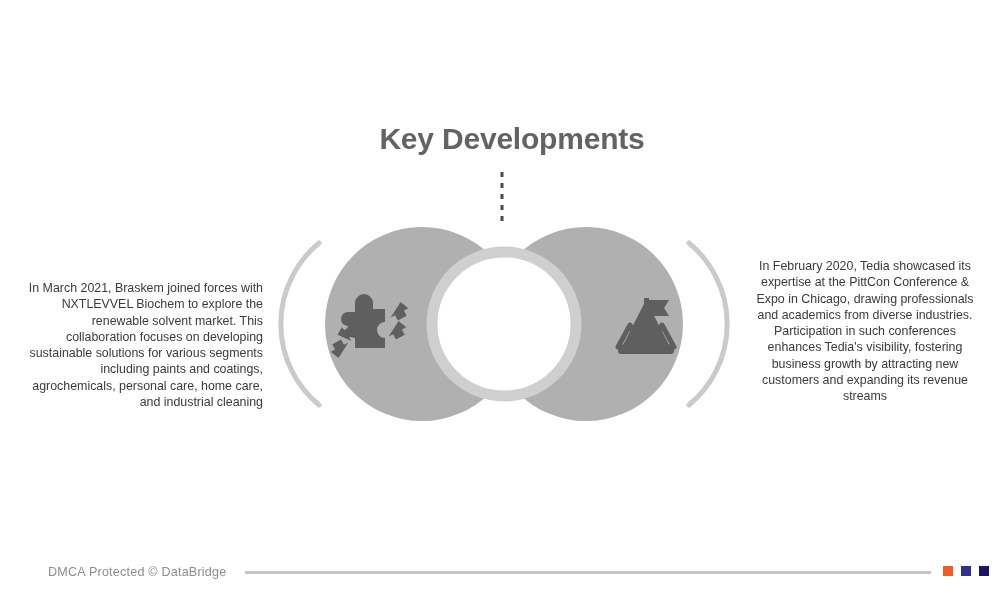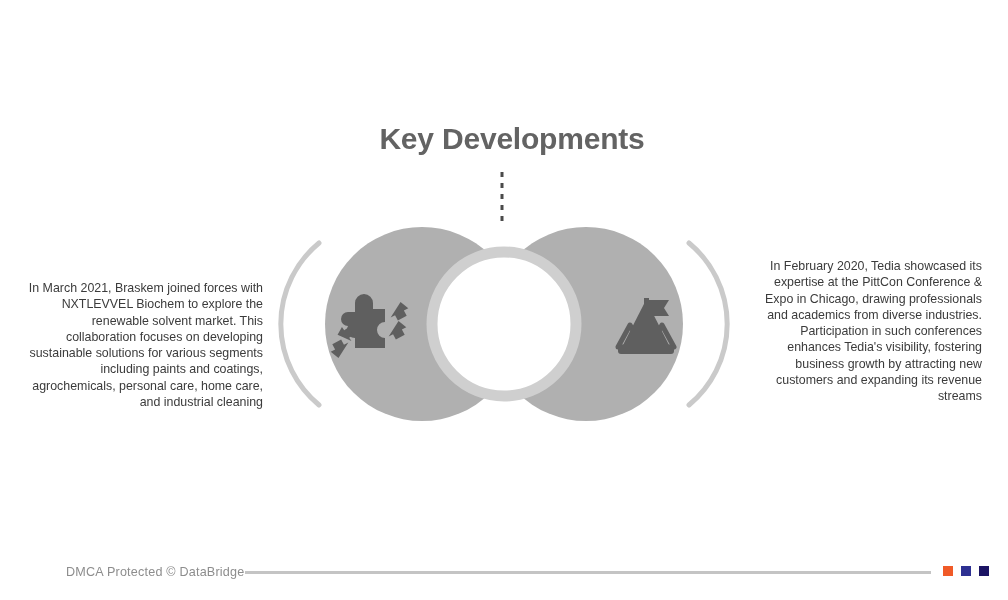--- a/index.html
+++ b/index.html
@@ -51,32 +51,31 @@
     left: 22px;
     top: 256px;
     width: 241px;
     text-align: right;
     margin-top: 24px;
   }
   .side-text.right {
     left: 748px;
     top: 258px;
     width: 234px;
-    text-align: right;
+    text-align: center;
   }
 
   
   .footer-text {
     position: absolute;
     left: 48px;
     top: 565px;
     font-size: 12.6px;
     color: #8d8d8d;
     letter-spacing: 0.2px;
-    margin-left: 18px;
   }
   .footer-rule {
     position: absolute;
     left: 245px;
     top: 571px;
     width: 686px;
     height: 3px;
     background: #c4c4c4;
   }
   .footer-squares {

